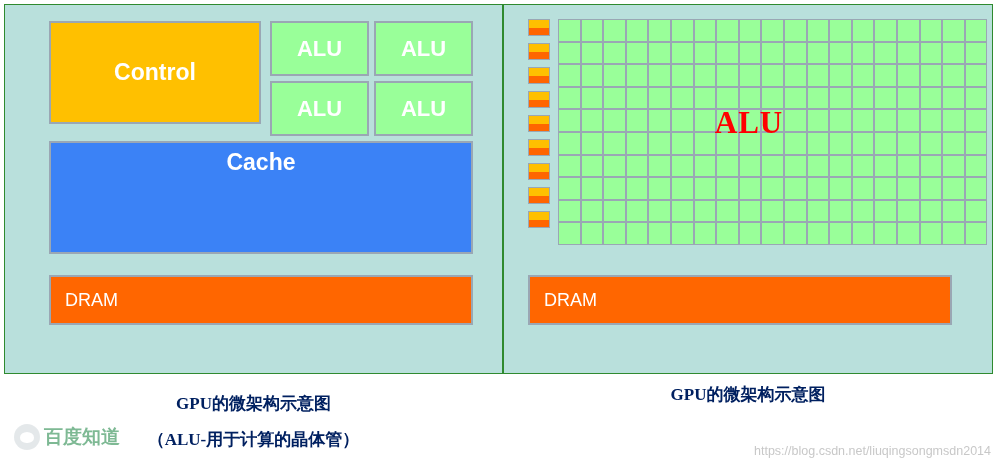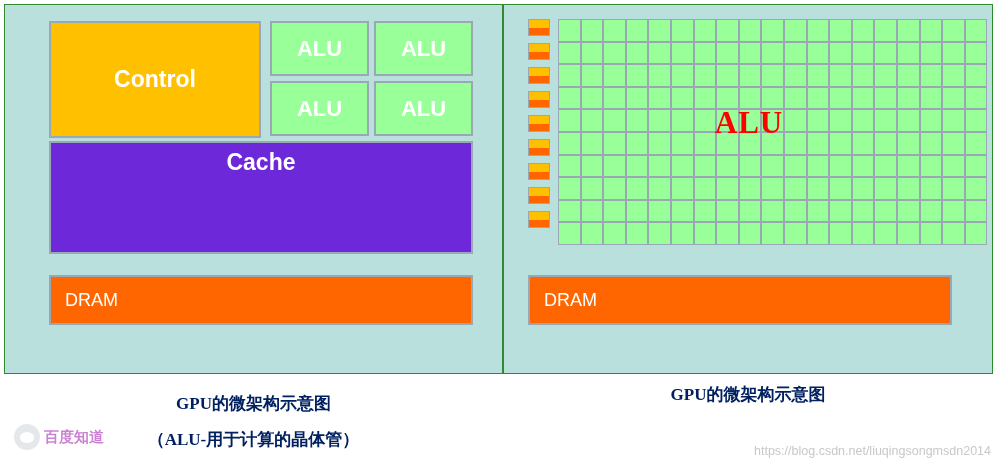--- a/index.html
+++ b/index.html
@@ -17,38 +17,38 @@
   }
   #cpu-panel{left:4px;width:499px;}
   #gpu-panel{left:503px;width:490px;}
 
   
   .blk{position:absolute;box-sizing:border-box;display:flex;align-items:center;}
   .blk.center{justify-content:center;}
   .blk.left{justify-content:flex-start;padding-left:14px;}
 
   .control{
-    left:44px;top:16px;width:212px;height:117px;
+    left:44px;top:16px;width:212px;height:103px;
     background:#ffc000;border:2px solid #9aa7b4;
   }
   .control .lbl{color:#ffffff;font-size:23px;font-weight:bold;}
 
   .alu{
     background:#99ff99;border:2px solid #9aa7b4;
     width:99px;height:55px;
   }
   .alu .lbl{color:#ffffff;font-size:22px;font-weight:bold;}
   #alu-1{left:265px;top:16px;}
   #alu-2{left:369px;top:16px;}
   #alu-3{left:265px;top:76px;}
   #alu-4{left:369px;top:76px;}
 
   .cache{
     left:44px;top:136px;width:424px;height:113px;
-    background:#6d28d9;border:2px solid #9aa7b4;
+    background:#3b82f6;border:2px solid #9aa7b4;
     justify-content:center;align-items:flex-start;padding-top:6px;
   }
   .cache .lbl{color:#ffffff;font-size:23px;font-weight:bold;}
 
   .dram{
     background:#ff6600;border:2px solid #9aa7b4;
   }
   .dram .lbl{color:#ffffff;font-size:18px;font-weight:normal;}
   #cpu-dram{left:44px;top:270px;width:424px;height:50px;}
   #gpu-dram{left:24px;top:270px;width:424px;height:50px;}
@@ -105,21 +105,21 @@
   }
   .wm-baidu .paw{
     width:26px;height:26px;border-radius:50%;
     background:#cfd6da;position:relative;
   }
   .wm-baidu .paw::before{
     content:"";position:absolute;left:6px;top:8px;width:14px;height:11px;
     background:#ffffff;border-radius:50% 50% 45% 45%;
   }
   .wm-baidu .txt{
-    color:#a21caf;font-size:15px;font-weight:bold;
+    color:#15803d;font-size:19px;font-weight:bold;
     font-family:"Liberation Serif", serif;
   }
   .wm-csdn{
     position:absolute;right:6px;bottom:6px;
     color:#c8c8c8;font-size:12.5px;
     font-family:"Liberation Sans", sans-serif;
   }
 </style>
 </head>
 <body>

